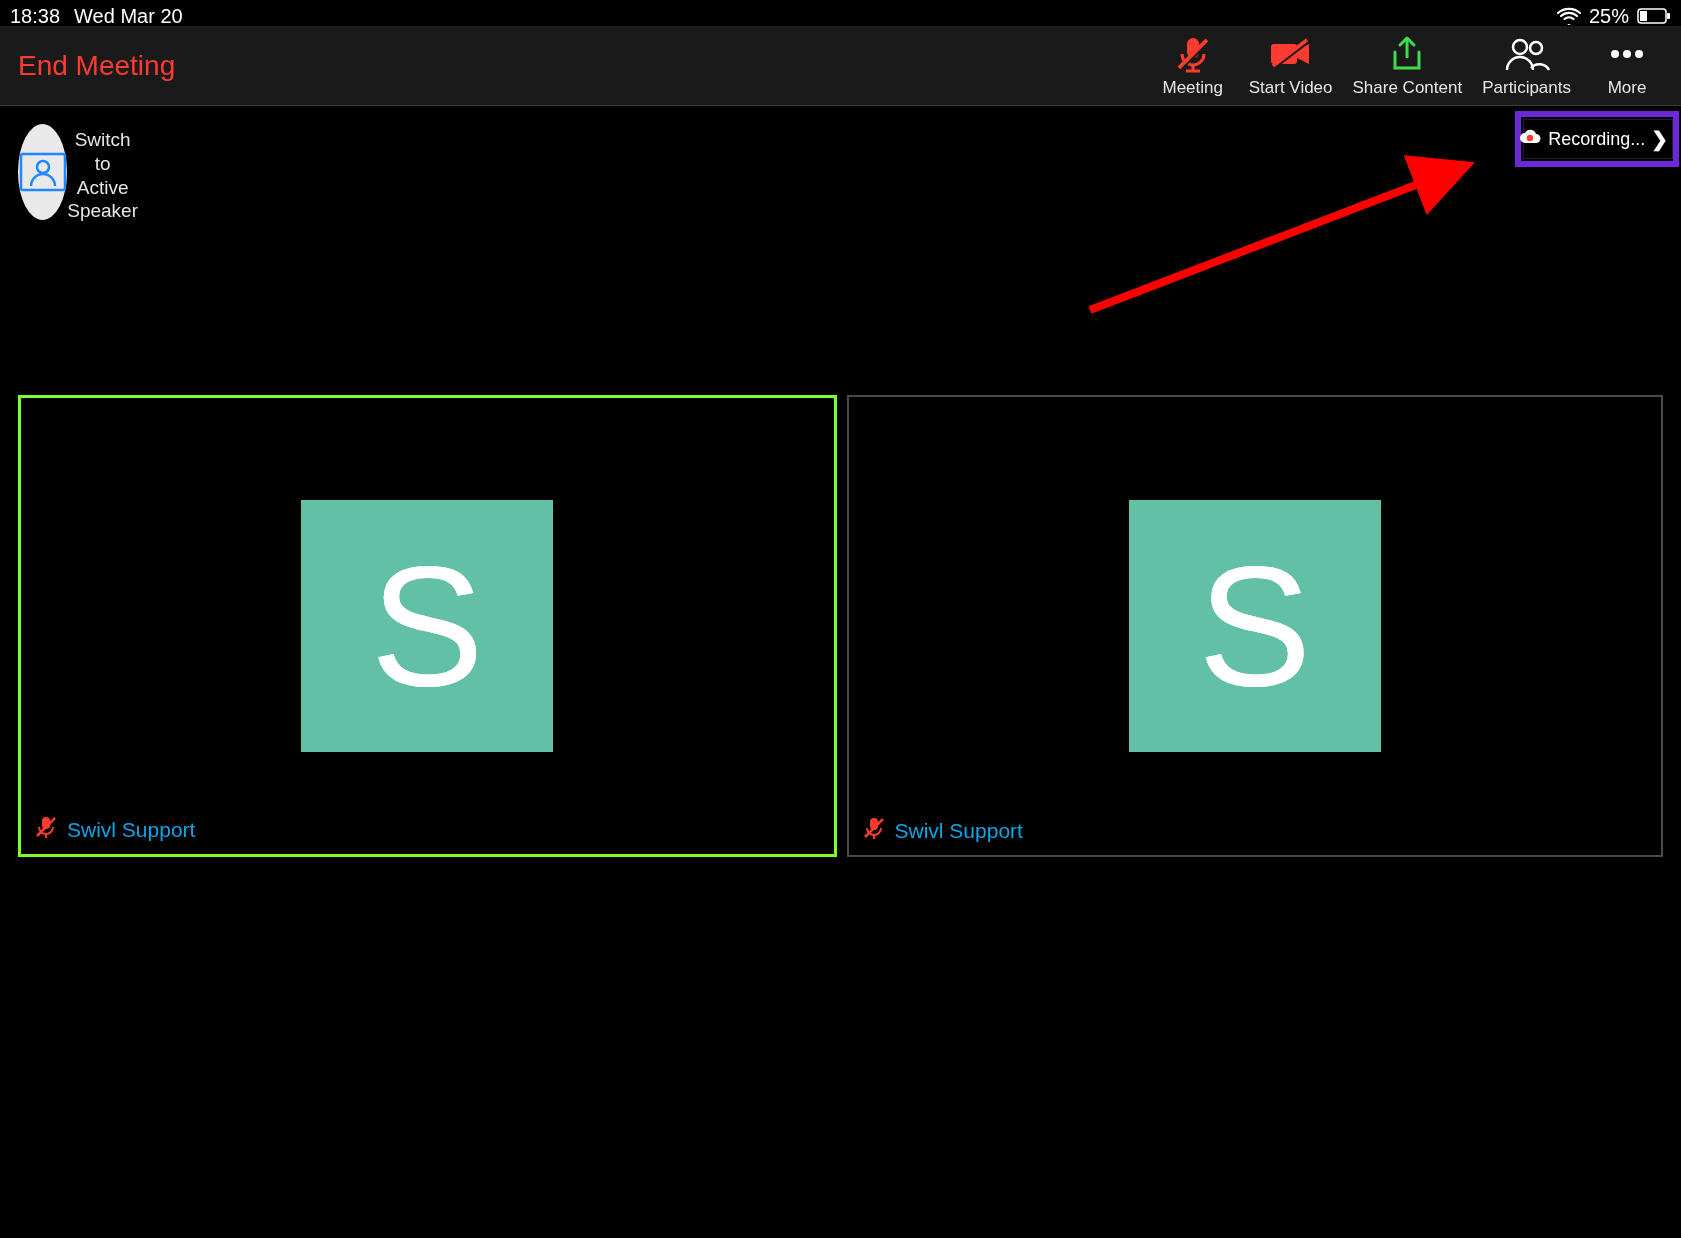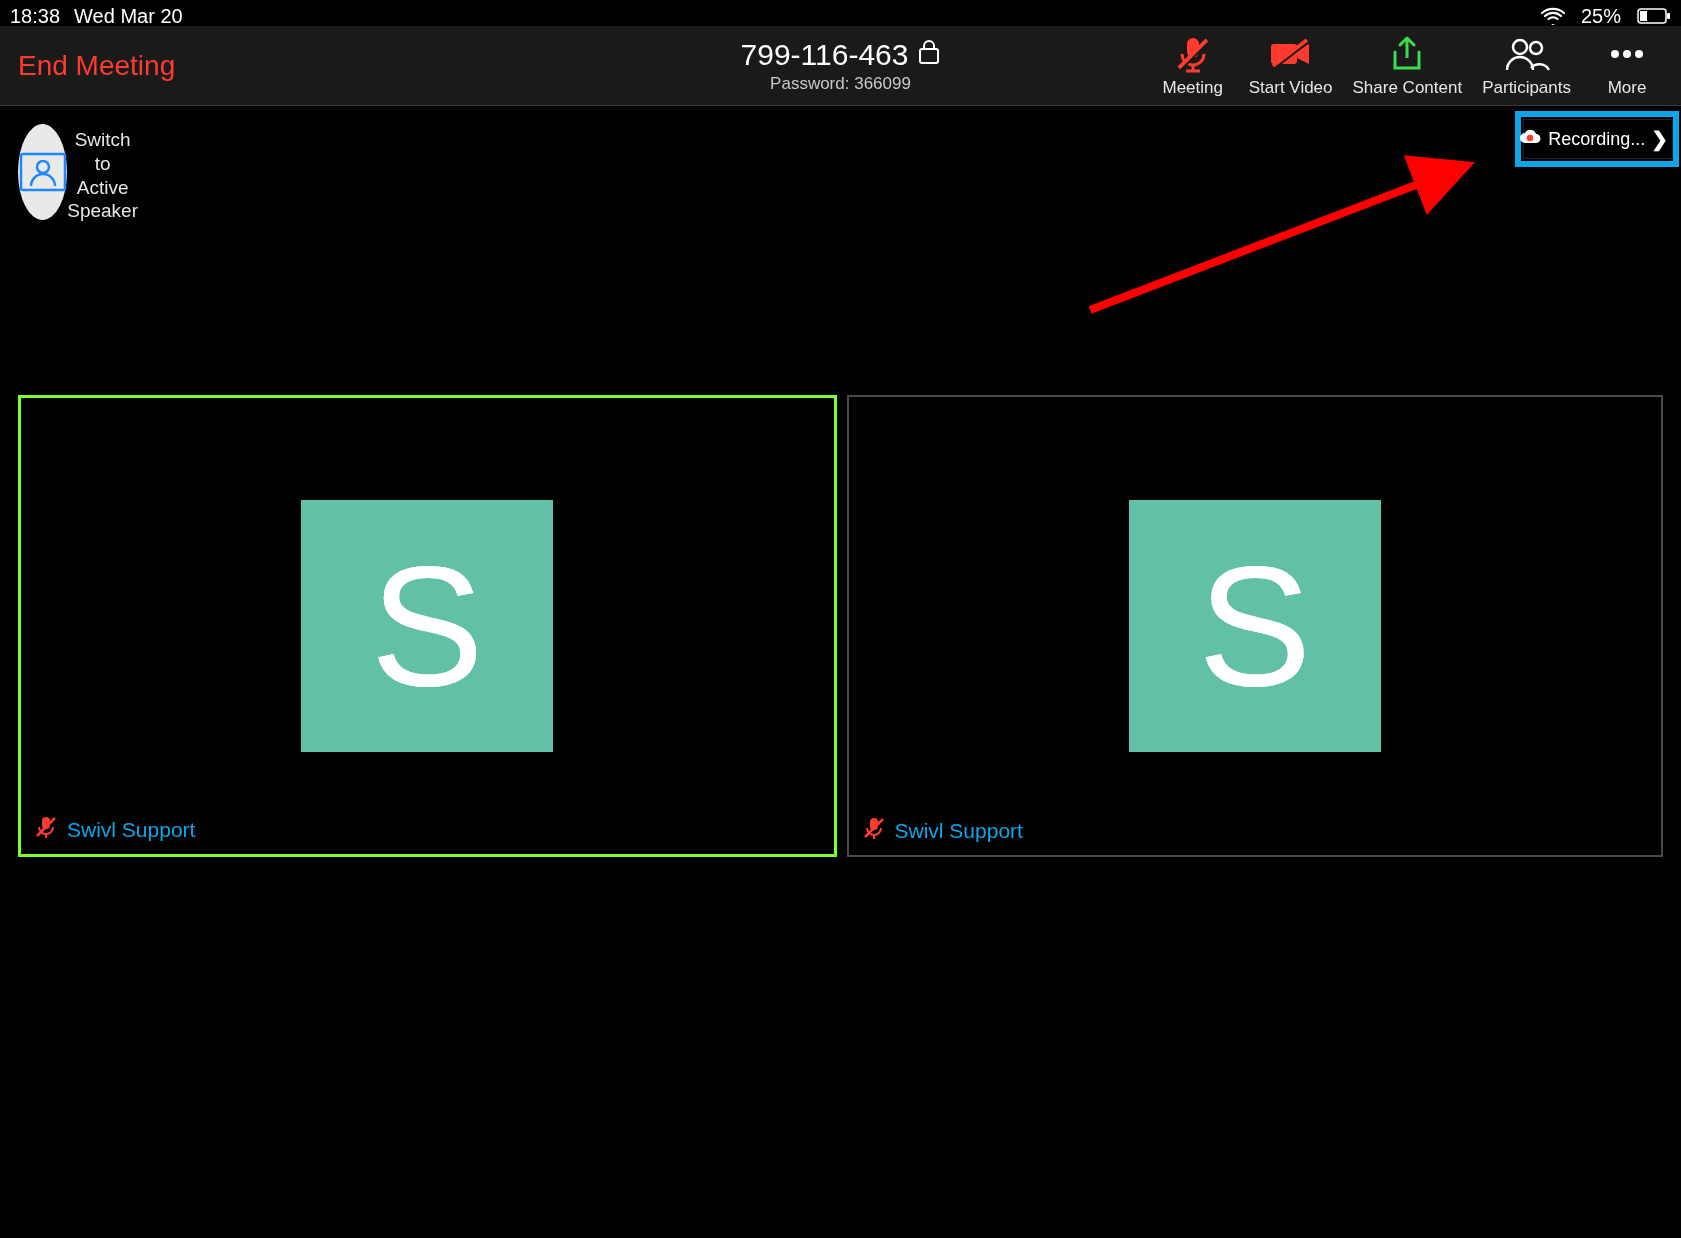--- a/index.html
+++ b/index.html
@@ -20,21 +20,21 @@
     height: 32px;
     display: flex;
     justify-content: space-between;
     align-items: center;
     padding: 0 10px;
     font-size: 20px;
     color: #fff;
     background: #000;
   }
   .status-left { display: flex; gap: 14px; align-items: center; font-weight: 400;}
-  .status-right { display: flex; gap: 16px; align-items: center; font-weight: 400;}
+  .status-right { display: flex; gap: 8px; align-items: center; font-weight: 400;}
   .wifi-icon svg, .battery-icon svg { display:block; }
 
   
   .toolbar {
     position: absolute;
     top: 26px; left: 0; right: 0;
     height: 80px;
     background: #1a1a1a;
     border-bottom: 1px solid #3a3a3a;
     display: flex;
@@ -82,21 +82,21 @@
     cursor:pointer;
   }
   .action-label { font-size: 17px; color:#e6e6e6; margin-top:4px; white-space:nowrap;}
   .action-icon { height: 40px; display:flex; align-items:center; justify-content:center; }
 
   
   .recording-wrap {
     position:absolute;
     top: 111px;
     right: 2px;
-    border: 6px solid #0ea5e9;
+    border: 6px solid #6d28d9;
     padding: 2px 0 2px 2px;
     z-index: 5;
   }
   .recording-badge {
     background:#000;
     border:1px solid #222;
     height: 40px;
     width: 150px;
     display:flex;
     align-items:center;
@@ -211,32 +211,20 @@
         <rect x="3" y="3" width="7" height="10" fill="#fff"></rect>
         <rect x="30" y="5" width="3" height="6" rx="1" fill="#fff"></rect>
       </svg>
     </span>
   </div>
 </div>
 
 <div class="toolbar">
   <div class="end-meeting">End Meeting</div>
 
-  <div class="meeting-info">
-    <div class="meeting-id-line">
-      <span>799-116-463</span>
-      <span>
-        <svg width="22" height="26" viewBox="0 0 22 26">
-          <rect x="2" y="10" width="18" height="14" rx="2" stroke="#fff" stroke-width="2" fill="none"></rect>
-          <path d="M6 10 V7 a5 5 0 0 1 10 0 V10" stroke="#fff" stroke-width="2" fill="none"></path>
-        </svg>
-      </span>
-    </div>
-    <div class="meeting-password">Password: 366099</div>
-  </div>
 
   <div class="toolbar-actions">
 
     <div class="action">
       <div class="action-icon">
         <svg width="40" height="40" viewBox="0 0 40 40">
           <rect x="14" y="4" width="12" height="20" rx="6" fill="#ff3b30"></rect>
           <path d="M9 20 a11 11 0 0 0 22 0" stroke="#ff3b30" stroke-width="3" fill="none"></path>
           <line x1="20" y1="31" x2="20" y2="37" stroke="#ff3b30" stroke-width="3"></line>
           <line x1="13" y1="37" x2="27" y2="37" stroke="#ff3b30" stroke-width="3"></line>

